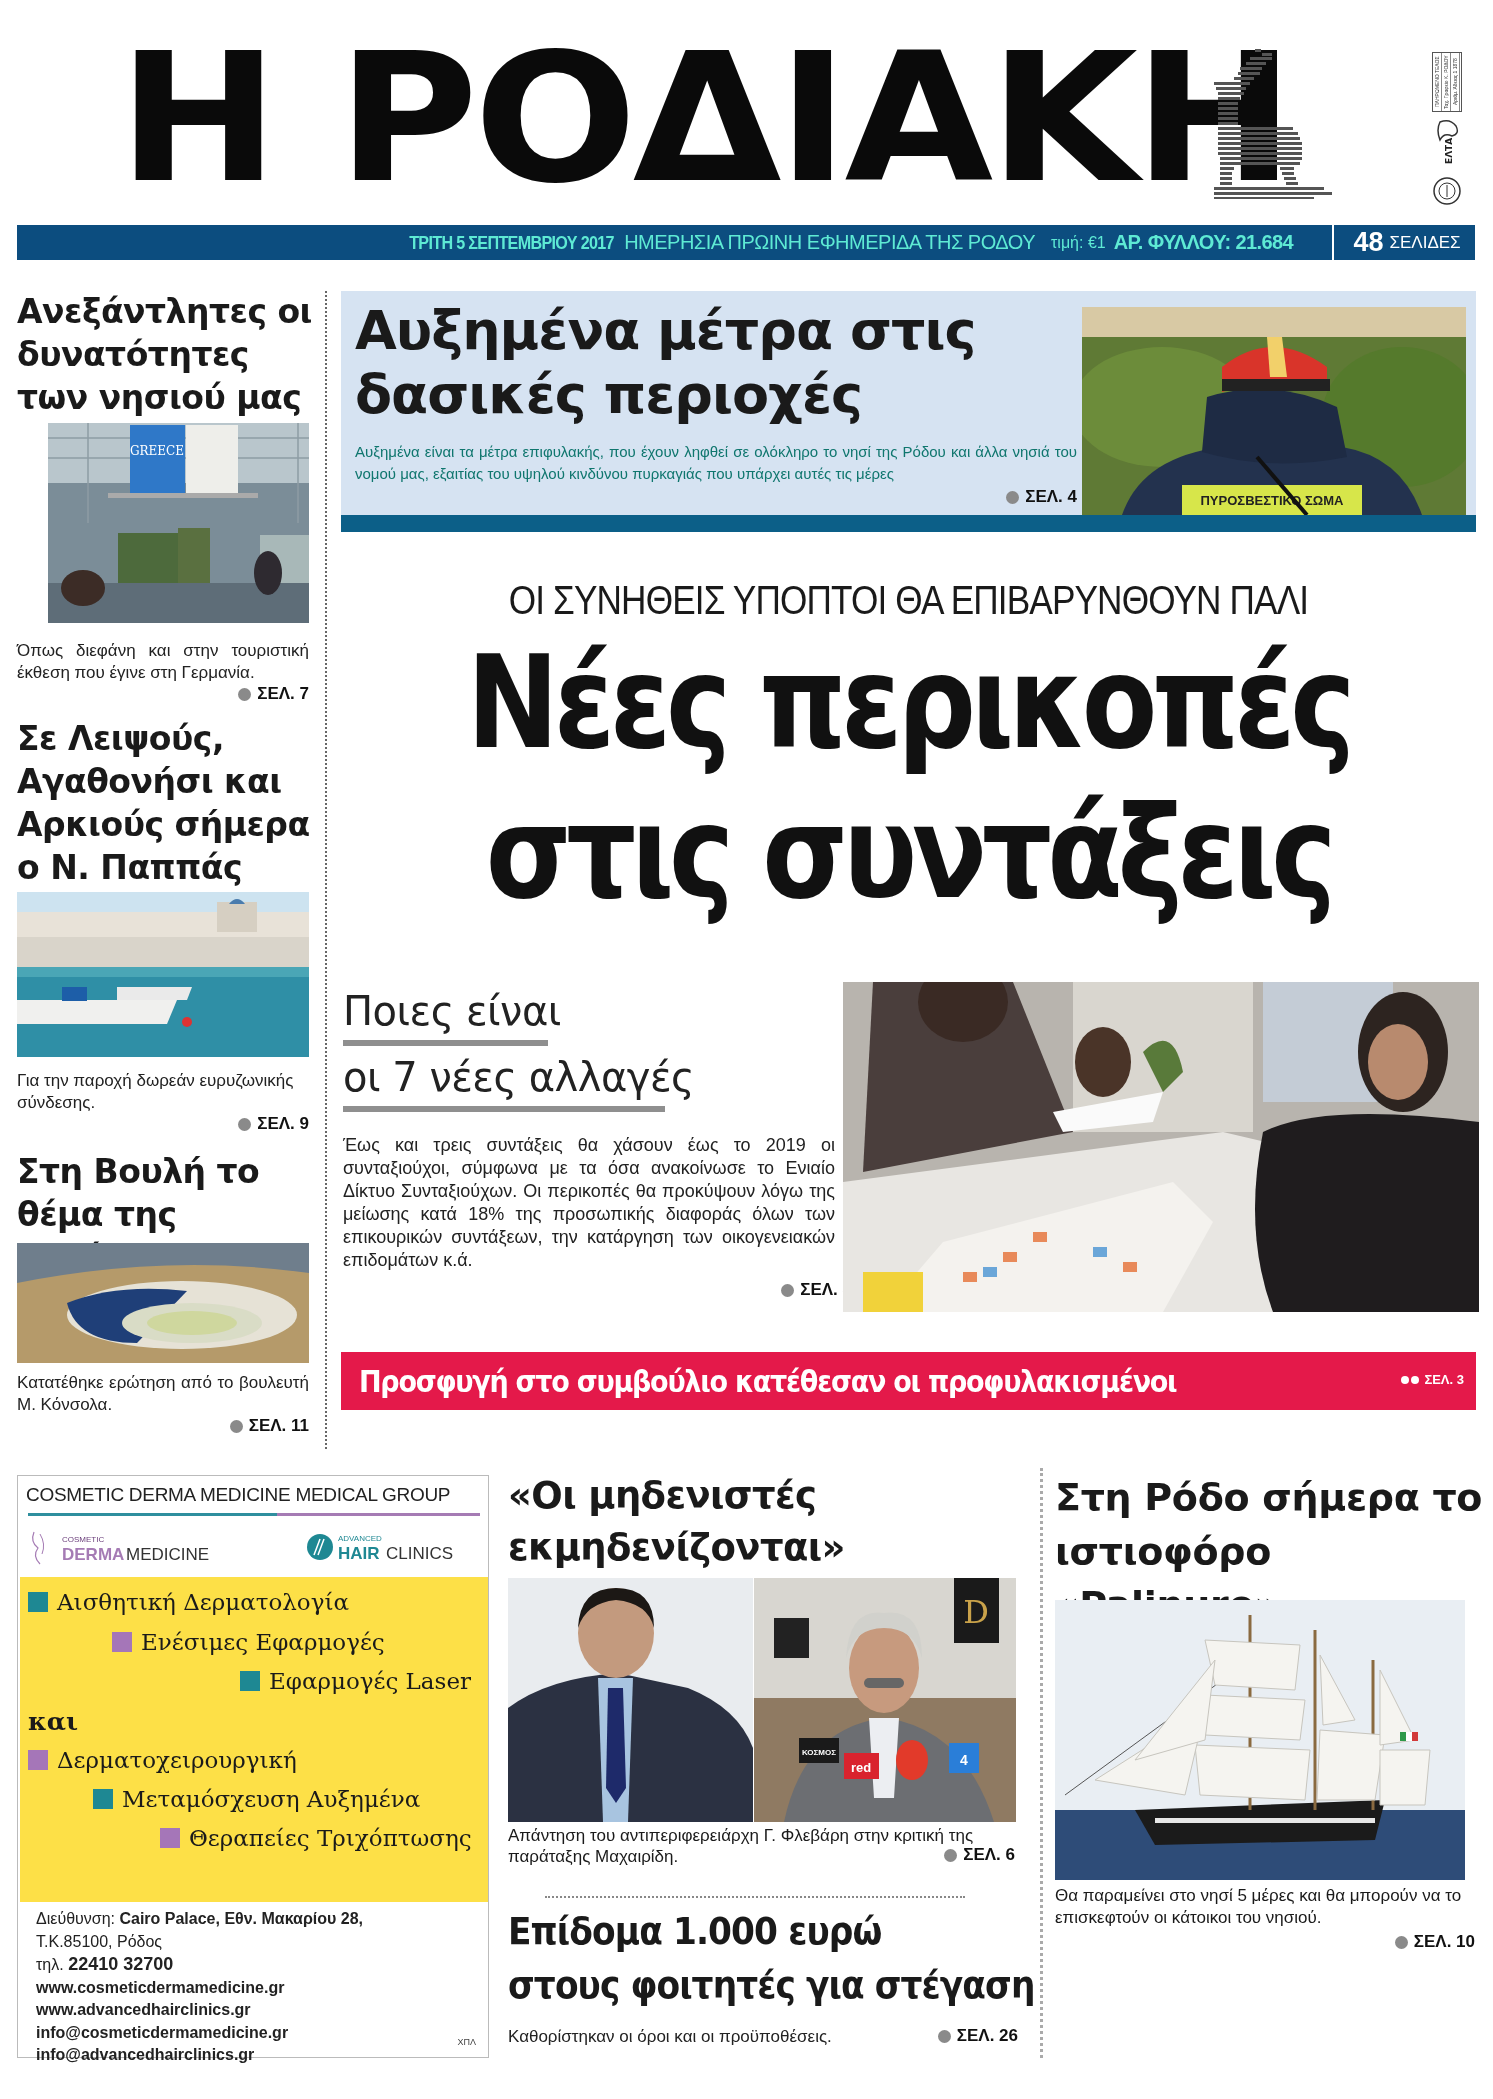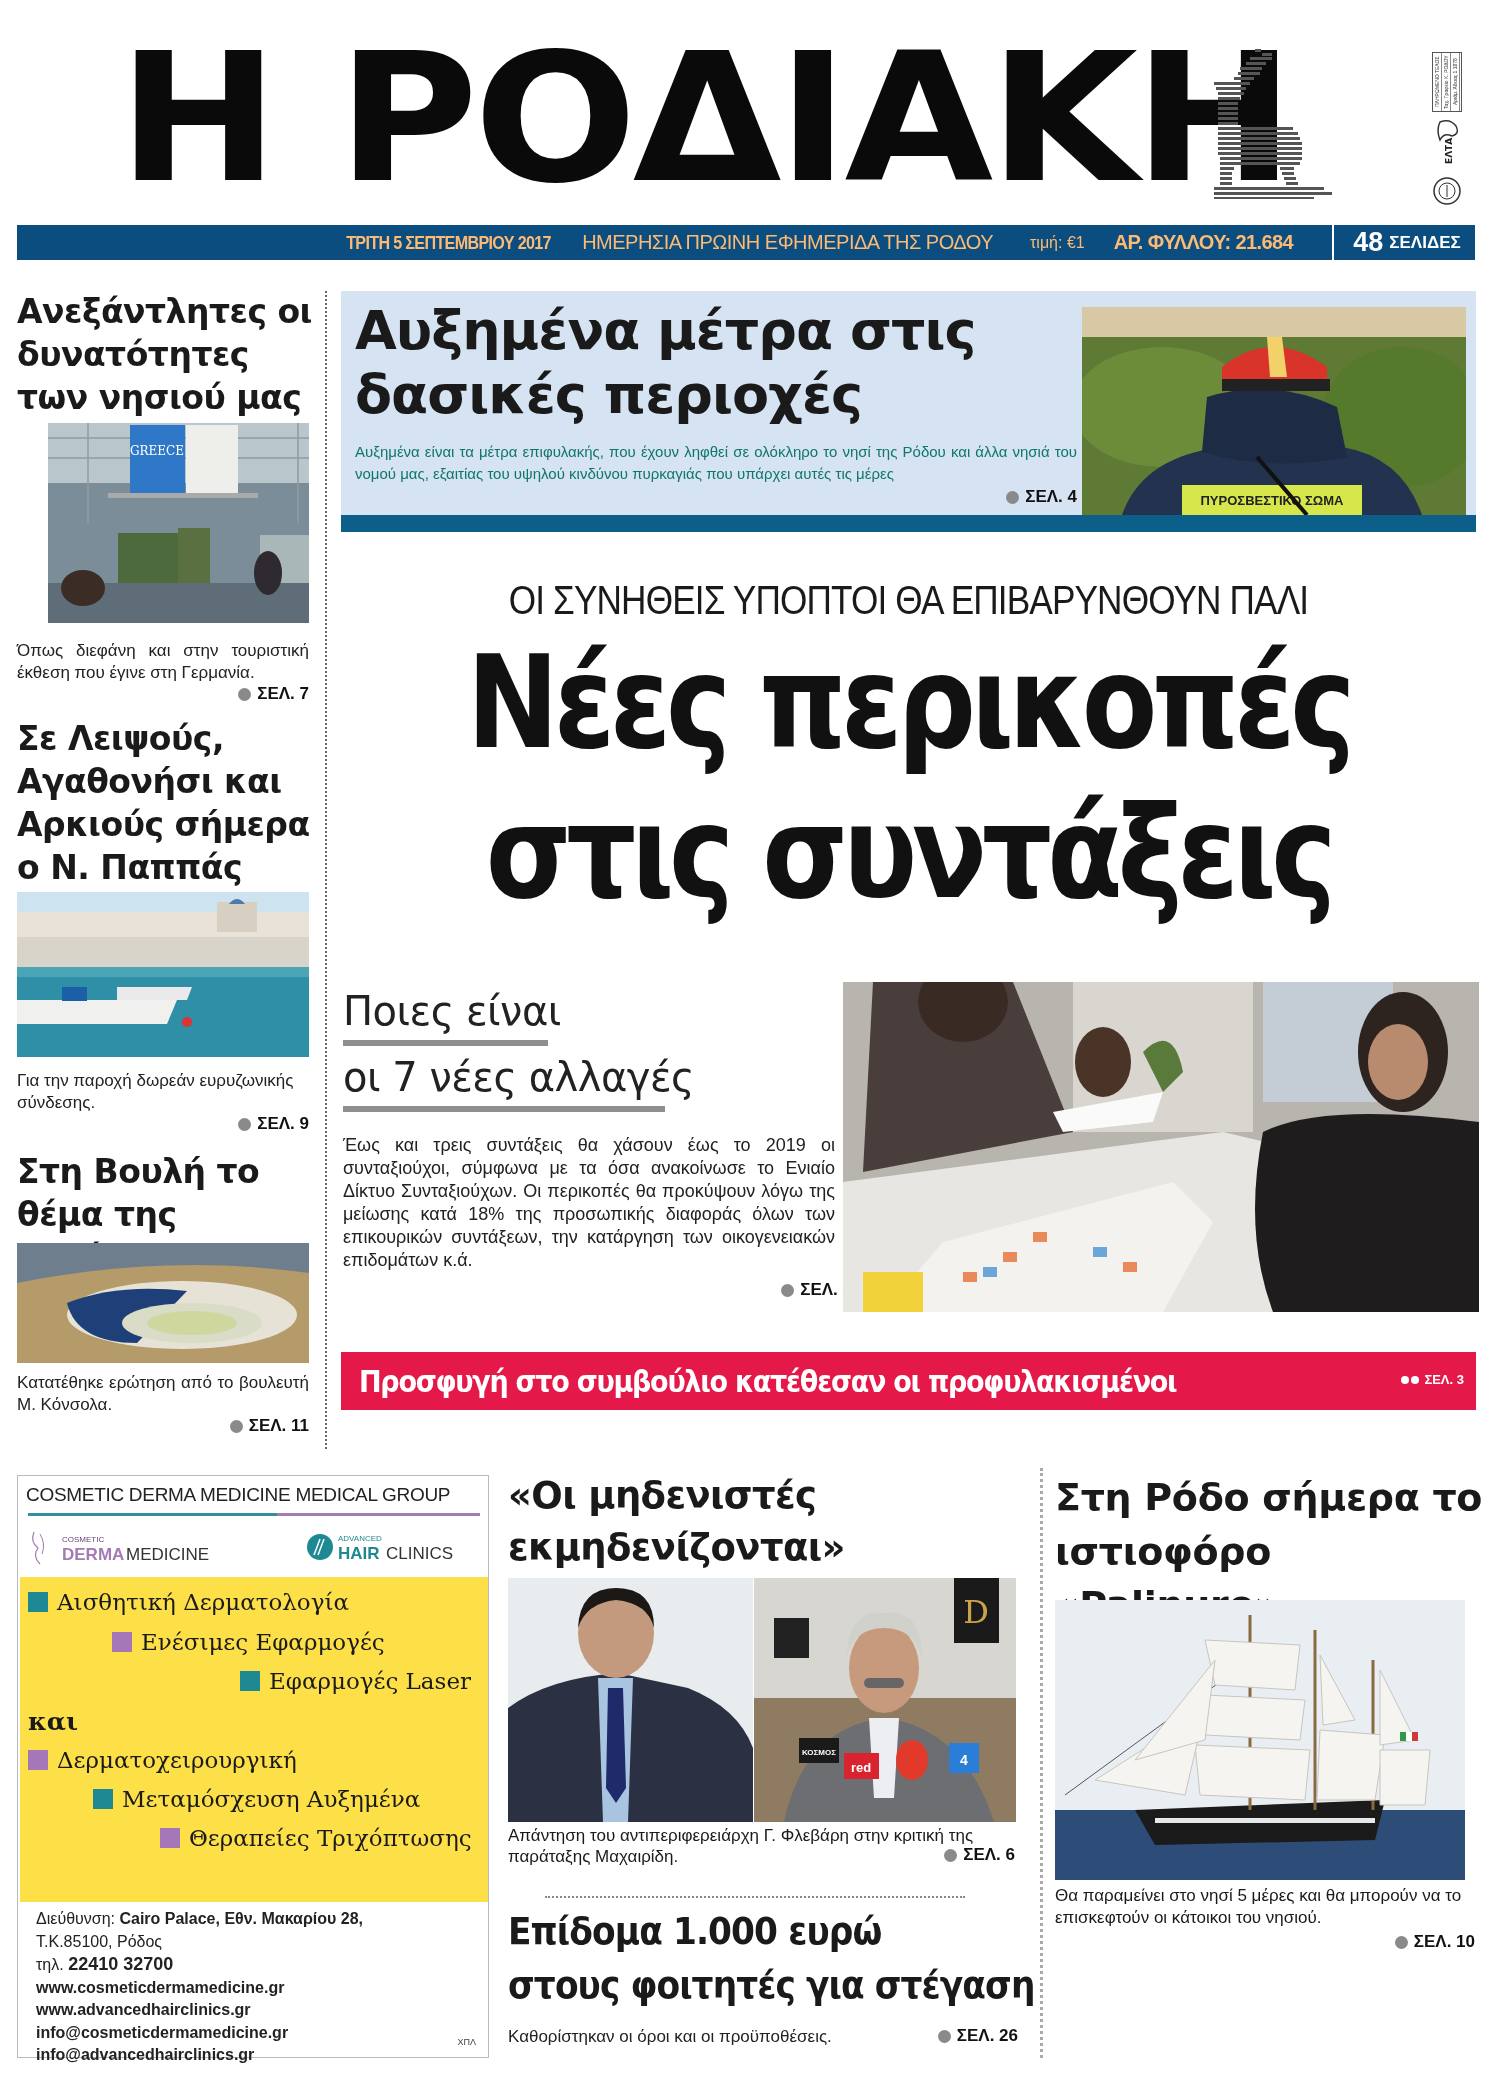--- a/index.html
+++ b/index.html
@@ -18,30 +18,30 @@
   .deer { left: 1210px; top: 45px; width: 130px; height: 155px; }
   .stamp-box { left: 1432px; top: 52px; width: 30px; height: 60px; border: 1px solid #555; font-size: 5px; color: #333; overflow: hidden; }
   .stamp-box div { writing-mode: vertical-rl; transform: rotate(180deg); float:left; width: 9px; height: 58px; border-left: 1px solid #888; line-height: 9px; text-align:center; }
   .elta { left: 1430px; top: 118px; width: 34px; height: 50px; }
   .seal { left: 1432px; top: 172px; width: 30px; height: 38px; }
 
   .datebar { left: 17px; top: 225px; width: 1458px; height: 35px; background: #0c4d7f; }
   .datebar-text {
     position: absolute; left: 0; top: 0; width: 1290px; height: 35px;
     display: flex; align-items: center; justify-content: flex-end; padding-right: 14px;
-    color: #fdba74; font-family: "Liberation Sans", sans-serif; white-space: nowrap; gap: 21px;
+    color: #5eead4; font-family: "Liberation Sans", sans-serif; white-space: nowrap;
   }
   .datebar-text .d1 { font-size: 19px; font-weight: bold; letter-spacing: -0.8px; margin-right: 10px; transform: scaleX(0.85); transform-origin: right center; }
   .datebar-text .d2 { font-size: 20px; letter-spacing: -0.5px; margin-right: 16px; }
   .datebar-text .d3 { font-size: 16px; margin-right: 8px; }
   .datebar-text .d4 { font-size: 20px; font-weight: bold; letter-spacing: -0.6px; }
   .datebar-sep { position: absolute; left: 1315px; top: 0; width: 2px; height: 35px; background: #ffffff; }
   .datebar-pages { position: absolute; left: 1322px; top: 0; width: 136px; height: 35px; display:flex; align-items:center; justify-content:center; color:#fff; white-space: nowrap; }
   .datebar-pages .n { font-size: 27px; font-weight: bold; margin-right: 6px; }
-  .datebar-pages .l { font-size: 17px; font-weight: bold; }
+  .datebar-pages .l { font-size: 17px; font-weight: normal; }
 
   
   .col-divider { border-left: 2px dotted #666; }
   .side-head { font-family: "DejaVu Sans", sans-serif; font-weight: bold; font-size: 33px; line-height: 43px; color: #1a1a1a; letter-spacing: -0.5px; }
   .caption { font-family: "Liberation Sans", sans-serif; font-size: 17px; line-height: 22px; color: #222; }
   .pageref { font-family: "Liberation Sans", sans-serif; font-weight: bold; font-size: 17px; color: #111; display: flex; align-items: center; justify-content: flex-end; white-space: nowrap; }
   .pageref .dot { width: 13px; height: 13px; border-radius: 50%; background: #8a8a8a; margin-right: 6px; display: inline-block; }
   .photo { overflow: hidden; }
 
   

